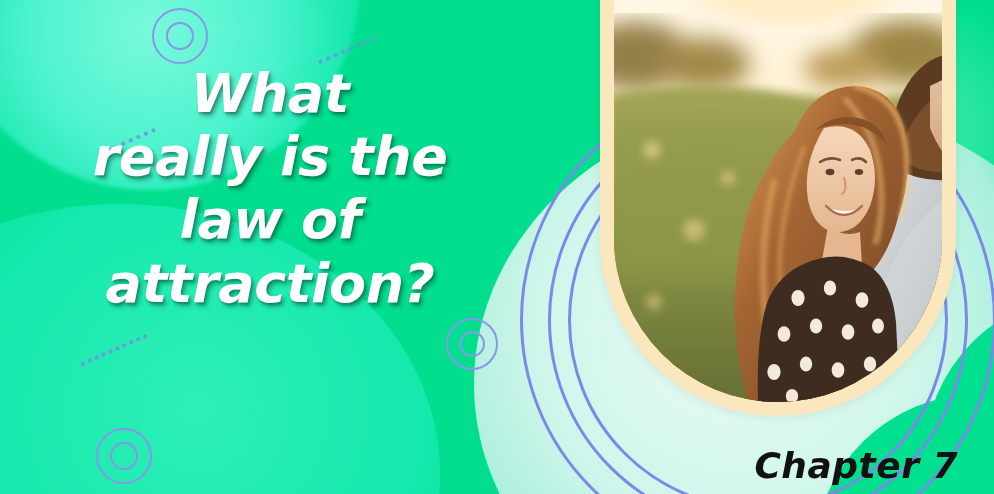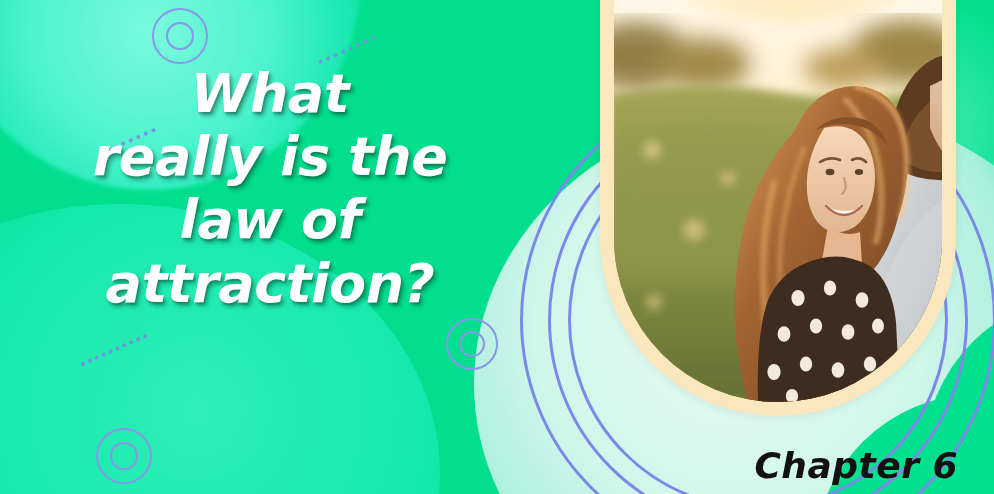--- a/index.html
+++ b/index.html
@@ -312,15 +312,15 @@
         <rect x="0" y="0" width="340" height="420" fill="#FFC97A" opacity=".10"></rect>
       </svg>
     </div>
   </div>
 
   <div id="headline">What
 really is the
 law of
 attraction?</div>
 
-  <div id="chapter-label">Chapter 6</div>
+  <div id="chapter-label">Chapter 7</div>
 
 </div>
 
 </body></html>

